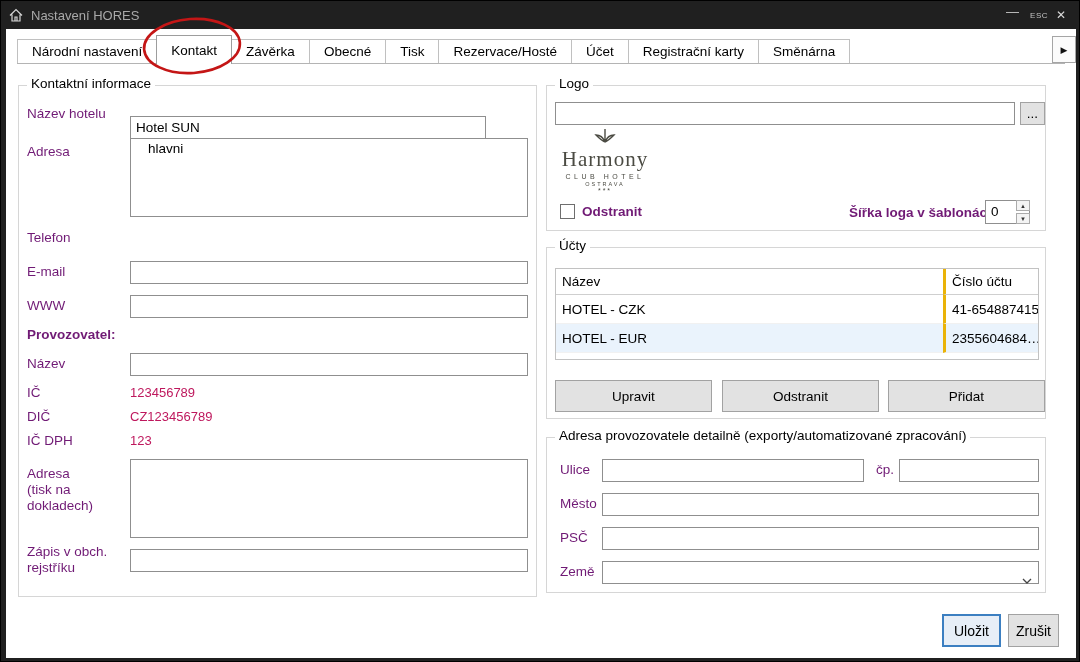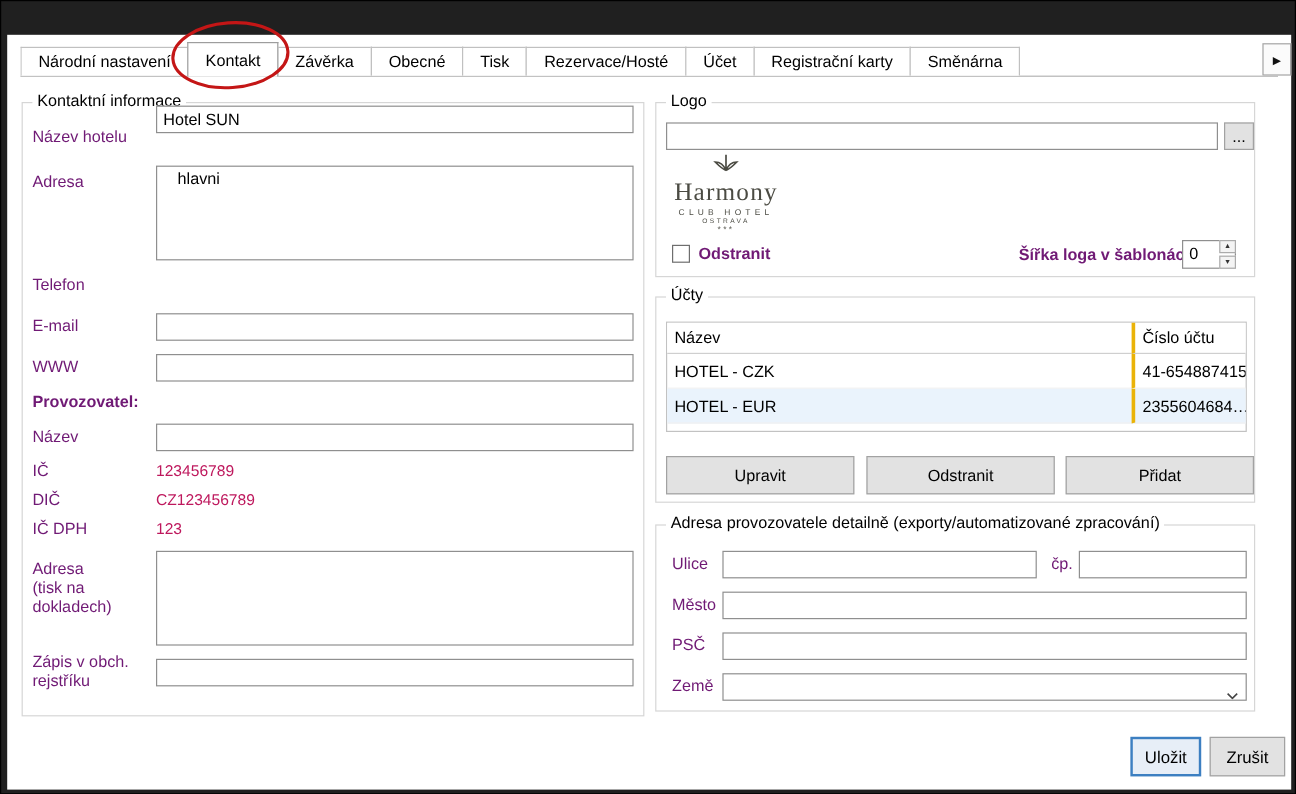--- a/index.html
+++ b/index.html
@@ -48,29 +48,40 @@
   .combo .val{position:absolute;left:5px;top:3px;font-size:13.5px}
   .combo .chev{position:absolute;right:6px;top:8px}
   
   .logoimg{position:absolute;left:6px;top:42px;width:104px;text-align:center;color:#4b4b43;cursor:default}
   .logoimg .brand{font-family:"Liberation Serif",serif;font-size:21px;letter-spacing:1px}
   .logoimg .sub{font-size:7px;letter-spacing:3.5px;margin-top:1px}
   .logoimg .city{font-size:5.5px;letter-spacing:2px;margin-top:1px}
   .logoimg .stars{font-size:7px;letter-spacing:2px}
   
   .btn-save{left:936px;top:585px;width:59px;height:33px;font-size:14px;background:#e7eef7;border:2px solid #3c7fc1}
-  .btn-cancel{left:1002px;top:585px;width:63px;height:33px;font-size:14px}
+  .btn-cancel{left:1002px;top:585px;width:51px;height:33px;font-size:14px}
   
   .annotation{position:absolute;left:0;top:0;pointer-events:none;z-index:60}
 </style>
 </head>
 <body>
 
 <div class="window">
 
+  <div class="titlebar">
+    <span class="tb-home">
+      <svg width="16" height="16" viewBox="0 0 16 16">
+          <path d="M2 8.5 L8 2.5 L14 8.5 M4 7.5 V14 H12 V7.5 M7 14 V10 H9 V14" stroke="#d6d6d6" fill="none" stroke-width="1.2"></path>
+        </svg>
+    </span>
+    <span class="tb-title">Nastavení HORES</span>
+    <span class="tb-min">—</span>
+    <span class="tb-esc">ESC</span>
+    <span class="tb-close">✕</span>
+  </div>
 
   <div class="bodyarea">
 
     <div class="tabs-underline"></div>
     <div class="tabstrip">
       <div class="tab">Národní nastavení</div>
       <div class="tab active">Kontakt</div>
       <div class="tab">Závěrka</div>
       <div class="tab">Obecné</div>
       <div class="tab">Tisk</div>
@@ -80,21 +91,21 @@
       <div class="tab">Směnárna</div>
     </div>
     <div class="tab-scroll">
       <span>▶</span>
     </div>
 
     <div class="gb" style="left:12px;top:56px;width:519px;height:512px">
       <span class="gb-title">Kontaktní informace</span>
 
       <span class="lbl" style="left:8px;top:20px">Název hotelu</span>
-      <input class="inp" style="left: 111px; top: 2px; width: 398px; height: 23px;" value="Hotel SUN">
+      <input class="inp" style="left: 111px; top: 30px; width: 356px; height: 23px;" value="Hotel SUN">
 
       <span class="lbl" style="left:8px;top:58px">Adresa</span>
       <textarea class="inp" style="left: 111px; top: 52px; width: 398px; height: 79px;">hlavni</textarea>
 
       <span class="lbl" style="left:8px;top:144px">Telefon</span>
 
       <span class="lbl" style="left:8px;top:178px">E-mail</span>
       <input class="inp" style="left: 111px; top: 175px; width: 398px; height: 23px;" value="">
 
       <span class="lbl" style="left:8px;top:212px">WWW</span>

